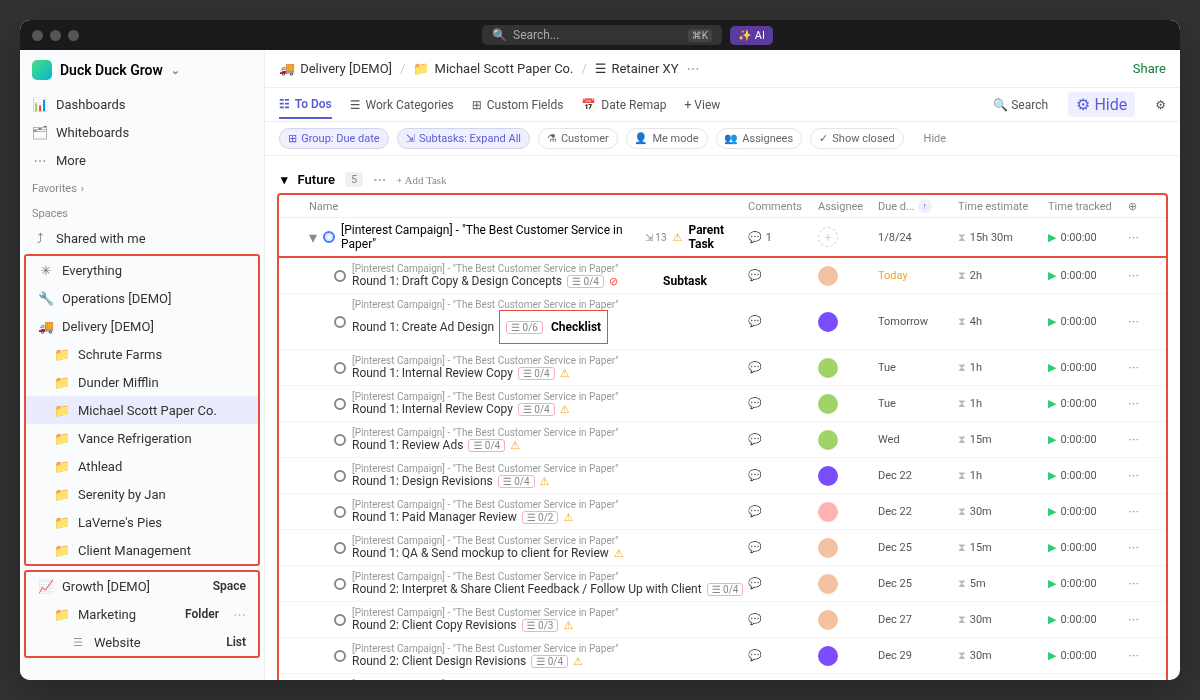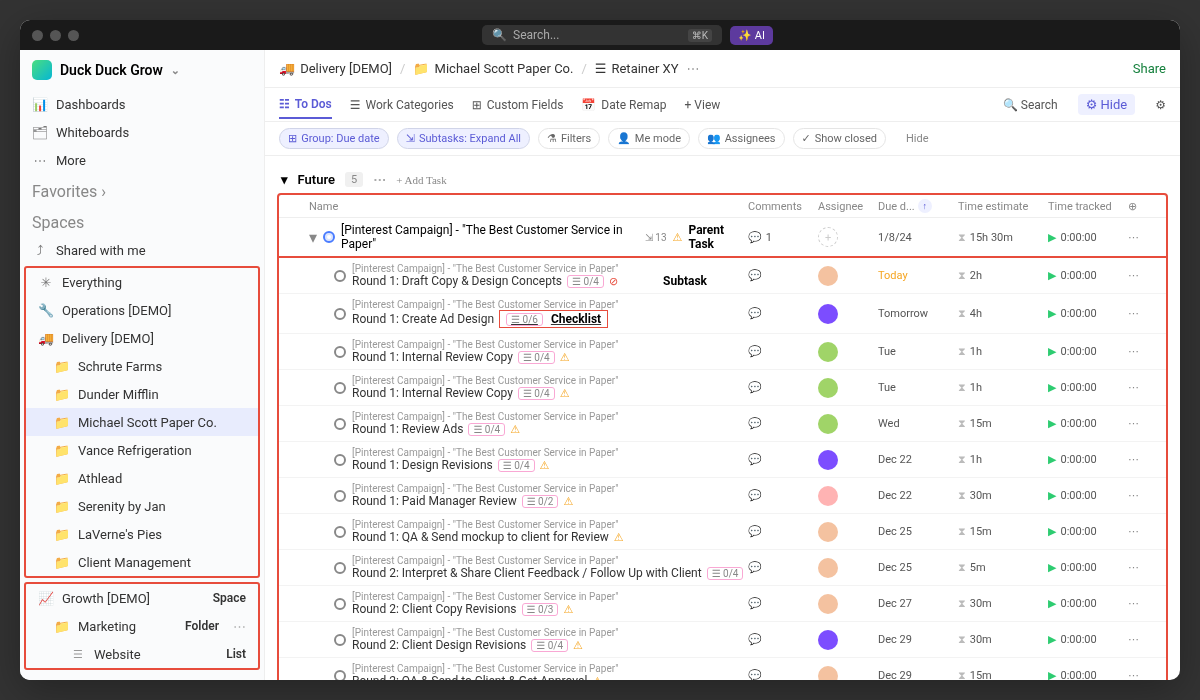--- a/index.html
+++ b/index.html
@@ -12,39 +12,39 @@
 .searchbox { background:#333; border-radius:5px; padding:3px 10px; color:#aaa; font-size:12px; width:240px; display:flex; align-items:center; gap:6px;}
 .kbd { background:#444; color:#bbb; font-size:10px; padding:1px 4px; border-radius:3px; margin-left:auto;}
 .ai-btn { background:#5d3a9e; color:#fff; font-size:11px; padding:3px 8px; border-radius:5px; display:flex; align-items:center; gap:3px;}
 
 .body { flex:1; display:flex; overflow:hidden; }
 .sidebar { width: 245px; border-right:1px solid #eee; background:#fafbfc; display:flex; flex-direction:column; font-size:13px; overflow-y:auto; }
 .ws-header { padding:10px 12px; display:flex; align-items:center; gap:8px; font-weight:600; font-size:14px; }
 .ws-logo { width:20px; height:20px; border-radius:5px; background:linear-gradient(135deg,#4ade80,#06b6d4); }
 .side-item { padding:6px 12px; display:flex; align-items:center; gap:8px; color:#333; cursor:pointer; }
 .side-icon { width:16px; height:16px; display:flex; align-items:center; justify-content:center; color:#777; font-size:13px;}
-.side-section { padding:8px 12px 4px; font-size:16px; color:#888; display:flex; align-items:center; gap:4px;}
+.side-section { padding:8px 12px 4px; font-size:11px; color:#888; display:flex; align-items:center; gap:4px;}
 .indent1 { padding-left: 28px; }
 .indent2 { padding-left: 44px; justify-content: center; }
 .redbox { border:2px solid #e74c3c; border-radius:3px;}
 .side-active { background:#e8ecfd; }
 .side-label-tag { margin-left:auto; font-weight:600; font-size:12px; color:#333;}
 .list-icon::before { content:"☰"; font-size:11px; color:#999;}
 
 .main { flex:1; display:flex; flex-direction:column; overflow:hidden;}
 .breadcrumb-row { height:38px; border-bottom:1px solid #eee; display:flex; align-items:center; padding:0 14px; gap:8px; font-size:13px;}
 .bc-sep { color:#ccc; }
 .bc-item { display:flex; align-items:center; gap:5px; color:#333;}
 .share-btn { margin-left:auto; font-size:13px; color:#15803d;}
 
 .views-row { height:34px; border-bottom:1px solid #eee; display:flex; align-items:center; padding:0 14px; gap:18px; font-size:12px; color:#555;}
 .view-tab { display:flex; align-items:center; gap:5px; padding:6px 0;}
 .view-active { color:#5b5bd6; border-bottom:2px solid #5b5bd6; font-weight:600;}
 .views-right { margin-left:auto; display:flex; gap:20px; align-items:center;}
-.hide-btn { background:#eef0ff; color:#5b5bd6; padding:3px 8px; border-radius:4px; font-size:13px;}
+.hide-btn { background:#eef0ff; color:#5b5bd6; padding:3px 8px; border-radius:4px; font-size:16px;}
 
 .filters-row { height:34px; border-bottom:1px solid #eee; display:flex; align-items:center; padding:0 14px; gap:8px; font-size:11px;}
 .chip { border:1px solid #d0d4e8; background:#eef0ff; color:#5b5bd6; padding:3px 8px; border-radius:12px; display:flex; align-items:center; gap:4px;}
 .chip-plain { border:1px solid #e5e5e5; background:#fff; color:#666; padding:3px 8px; border-radius:12px; display:flex; align-items:center; gap:4px;}
 
 .content { flex:1; overflow-y:auto; padding:10px 12px;}
 .group-header { display:flex; align-items:center; gap:10px; font-size:13px; padding:6px 4px; font-weight:600;}
 .group-count { background:#f0f0f0; color:#888; font-size:11px; padding:1px 6px; border-radius:3px; font-weight:400;}
 .add-task { color:#888; font-size:11px; font-weight:400;font-family:Liberation Serif, serif;}
 .table-head { display:grid; grid-template-columns: 1fr 70px 60px 80px 90px 80px 30px; padding:4px 8px 4px 30px; color:#888; font-size:11px; border-bottom:1px solid #eee;}
@@ -69,21 +69,21 @@
 .comment-icon { color:#bbb;}
 .avatar { width:20px; height:20px; border-radius:50%; background:#ddd; display:flex; align-items:center; justify-content:center; overflow:hidden;}
 .avatar.p1{ background:#f4c2a0;} .avatar.p2{ background:#7c4dff;} .avatar.p3{background:#a0d468;} .avatar.p4{background:#ffb3b3;}
 .assignee-empty { width:20px; height:20px; border:1px dashed #ccc; border-radius:50%; display:flex; align-items:center; justify-content:center; color:#ccc; font-size:11px;}
 .due-today { color:#f5a623;}
 .estimate-icon { color:#bbb;}
 .play-icon { color:#2ecc71;}
 .more-dots { color:#888; letter-spacing:1px;}
 
 .red-outline-parent { border:2px solid #e74c3c; border-radius:4px;}
-.checklist-annot-box { border:1px solid #e74c3c; padding:1px 6px; display:flex; gap:8px; align-items:center; font-size:10px;text-decoration:underline;}
+.checklist-annot-box { border:1px solid #e74c3c; padding:9px 6px; display:flex; gap:8px; align-items:center; font-size:10px;}
 </style>
 </head>
 <body>
 
 <div class="window">
 
   <div class="titlebar">
     <div class="traffic">
         <span></span>
         <span></span>
@@ -224,21 +224,21 @@
         <div class="views-right">
           <span>🔍 <span>Search</span></span>
           <span class="hide-btn">⚙ <span>Hide</span></span>
           <span>⚙</span>
         </div>
       </div>
 
       <div class="filters-row">
         <span class="chip">⊞ <span>Group: Due date</span></span>
         <span class="chip">⇲ <span>Subtasks: Expand All</span></span>
-        <span class="chip-plain">⚗ <span>Filters</span></span>
+        <span class="chip-plain">⚗ <span>Customer</span></span>
         <span class="chip-plain">👤 <span>Me mode</span></span>
         <span class="chip-plain">👥 <span>Assignees</span></span>
         <span class="chip-plain">✓ <span>Show closed</span></span>
         <span style="margin-left:12px;color:#888">Hide</span>
       </div>
 
       <div class="content">
         <div class="group-header">
           <span>▾</span>
           <span>Future</span>

